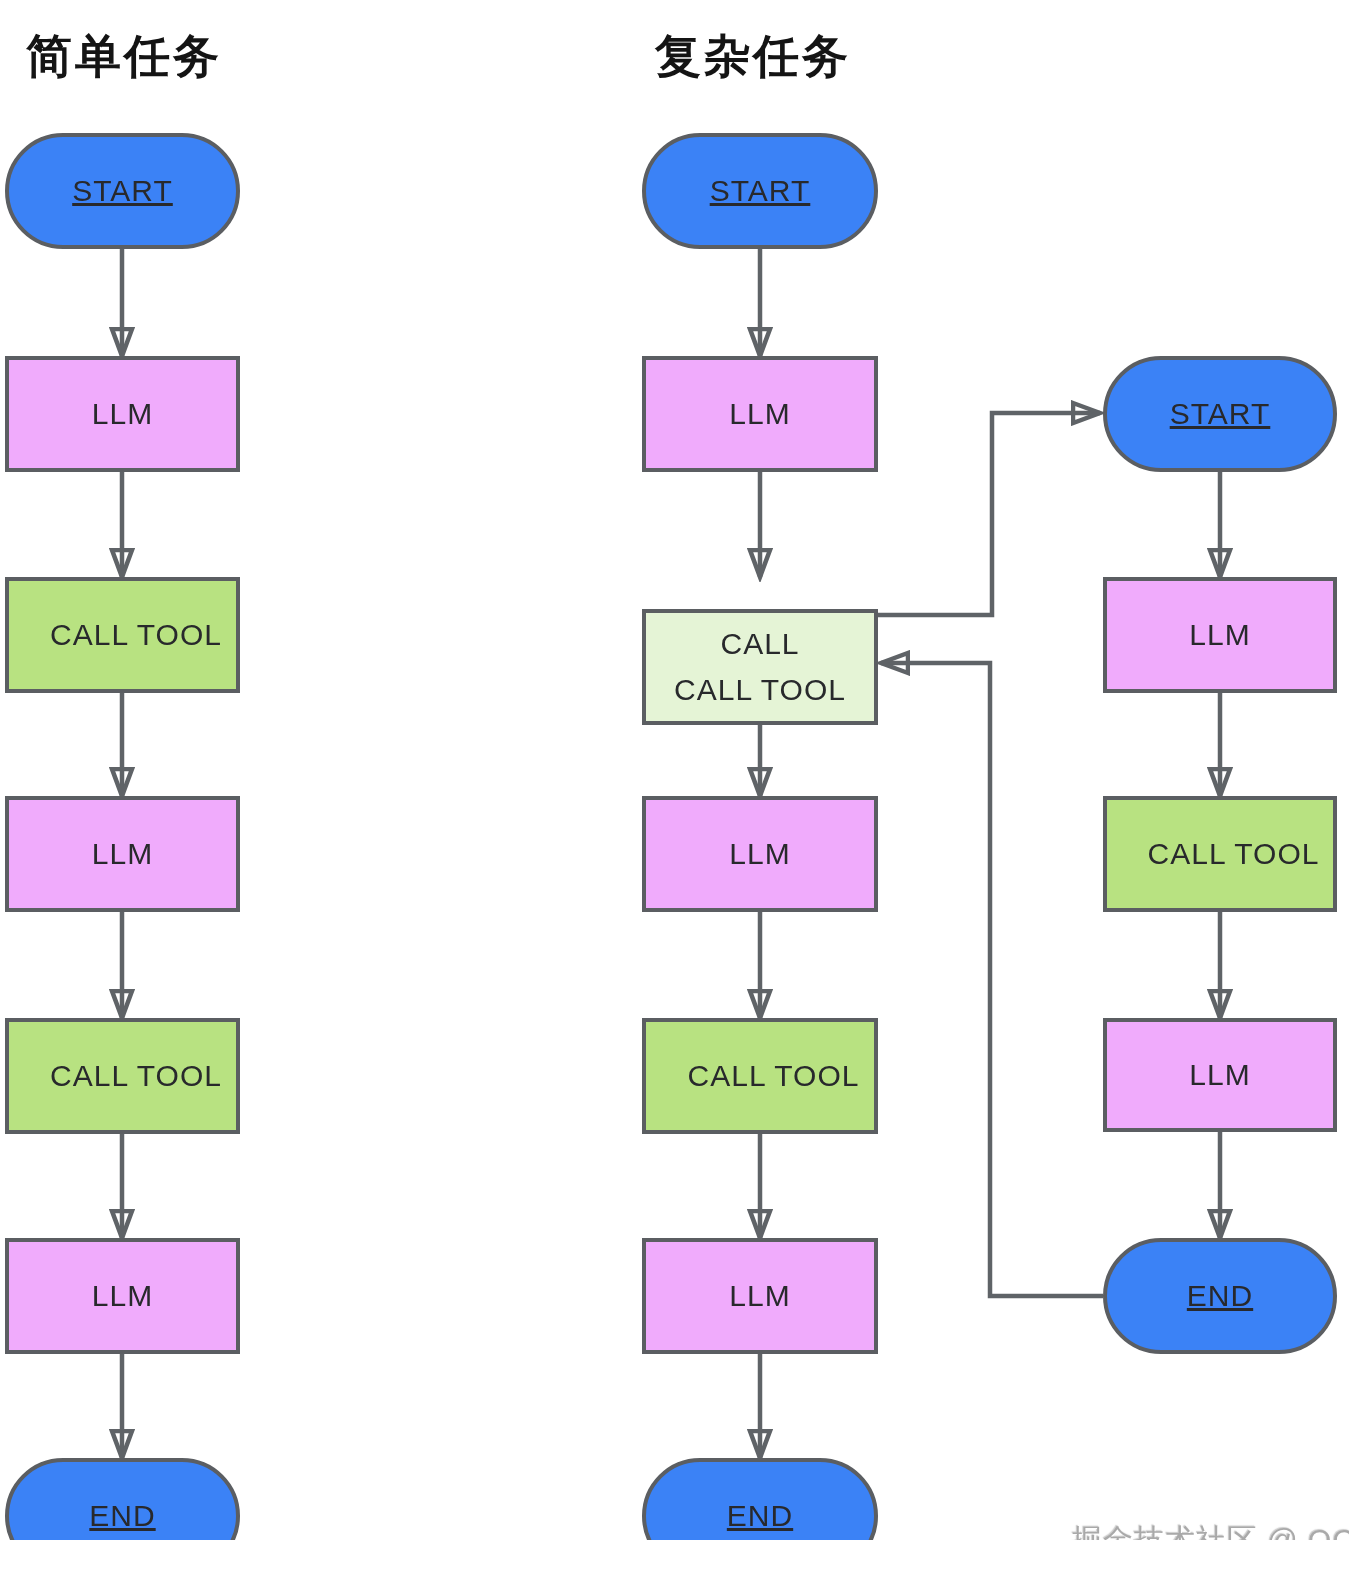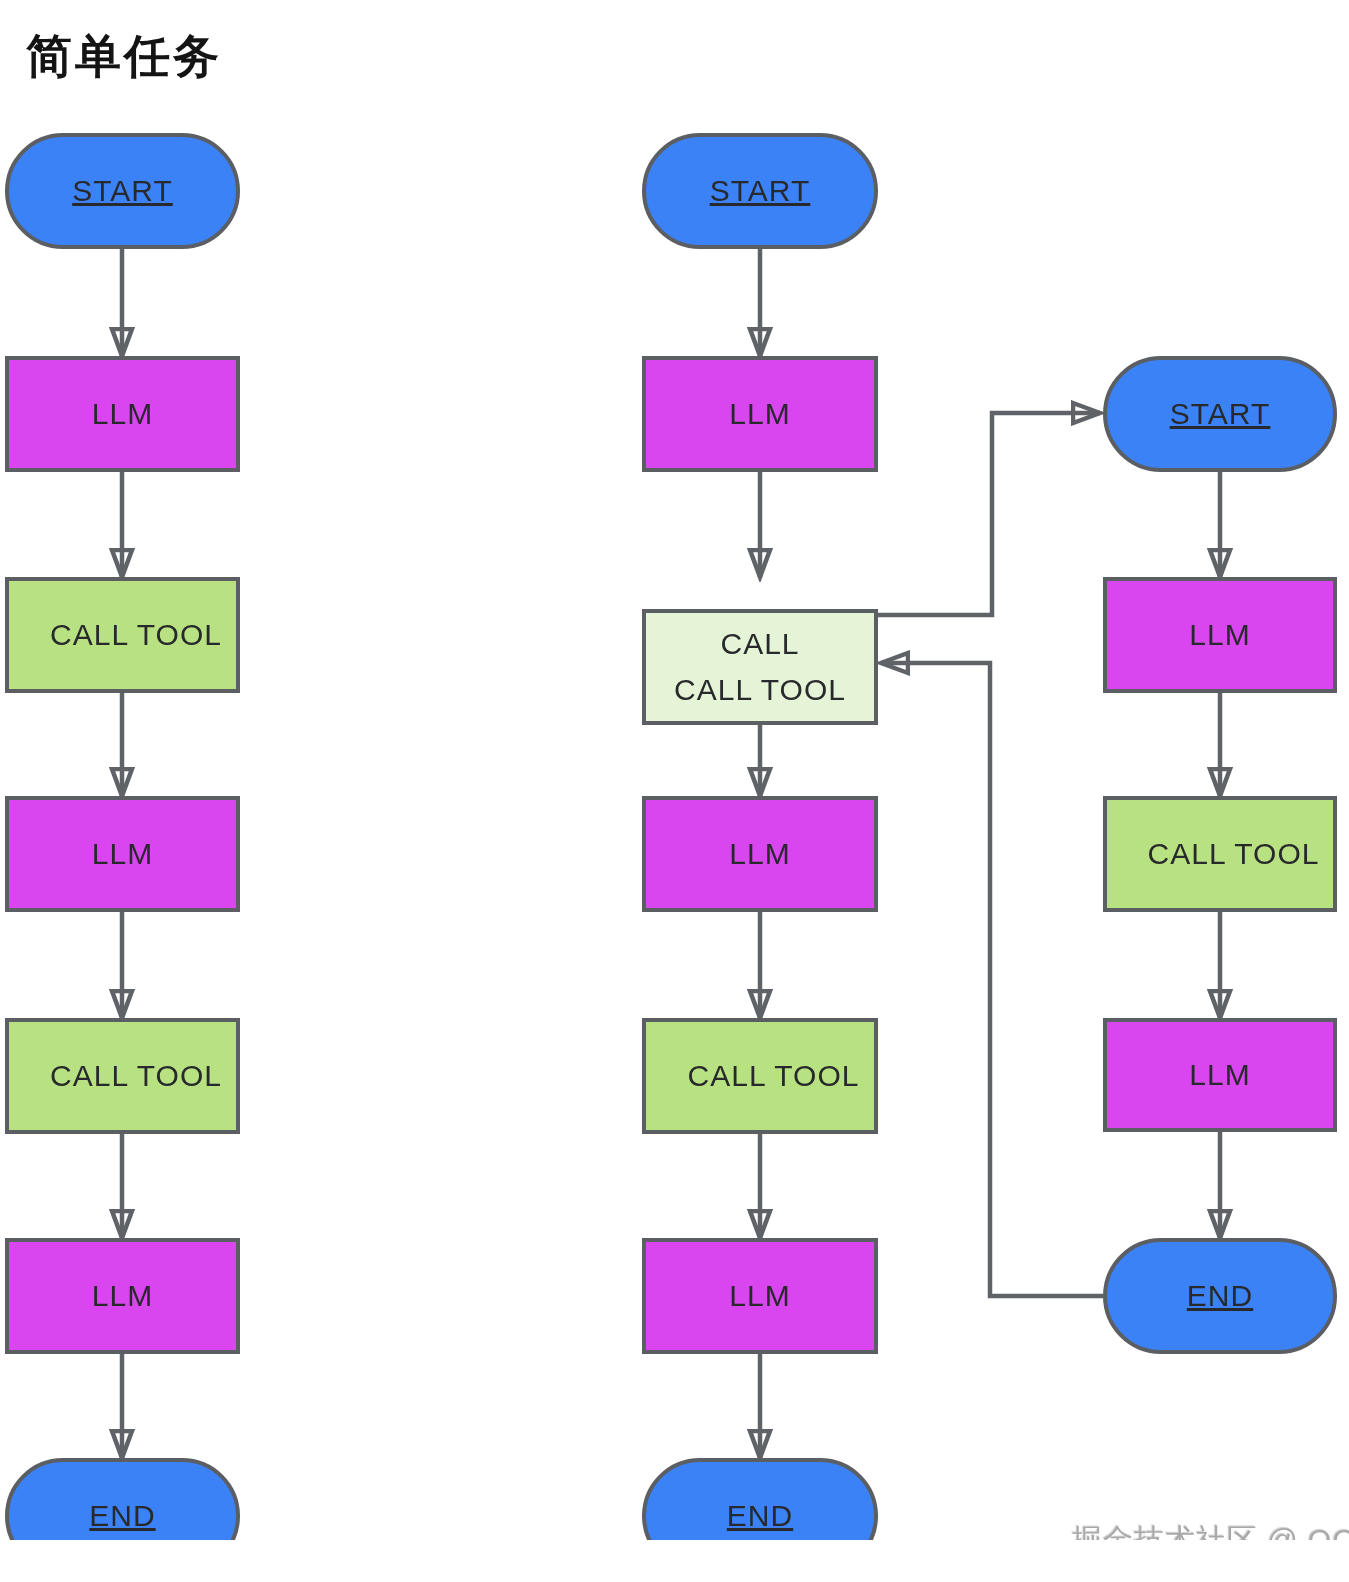--- a/index.html
+++ b/index.html
@@ -35,21 +35,21 @@
     flex-direction: column;
     align-items: center;
     justify-content: center;
     font-size: 30px;
     color: #28292c;
     letter-spacing: 1px;
     text-align: center;
     line-height: 1.55;
   }
   .terminal { background: #3b82f6; border-radius: 60px; text-decoration: underline; }
-  .process  { background: #d946ef; }
+  .process  { background: #f0abfc; }
   .tool     { background: #b8e281; padding-left: 27px; }
   .tasktool { background: #e5f4d6; }
 
   #connector-layer {
     position: absolute;
     left: 0; top: 0;
     width: 1349px;
     height: 1582px;
     pointer-events: none;
   }
@@ -99,20 +99,21 @@
     <path d="M1220 472 L1220 577" marker-end="url(#ah)"></path>
     <path d="M1220 693 L1220 796" marker-end="url(#ah)"></path>
     <path d="M1220 912 L1220 1018" marker-end="url(#ah)"></path>
     <path d="M1220 1132 L1220 1238" marker-end="url(#ah)"></path>
 
     <path d="M878 615 L992 615 L992 413 L1100 413" marker-end="url(#ah)"></path>
     <path d="M1103 1296 L990 1296 L990 663 L881 663" marker-end="url(#ah)"></path>
   </svg>
 
   <div class="flow-title" id="title-simple">简单任务</div>
+  <div class="flow-title" id="title-complex">复杂任务</div>
 
   <div class="node terminal" style="left:5px;top:133px;width:235px;height:116px">
       <span>START</span>
     </div>
   <div class="node process" style="left:5px;top:356px;width:235px;height:116px">
       <span>LLM</span>
     </div>
   <div class="node tool" style="left:5px;top:577px;width:235px;height:116px">
       <span>CALL TOOL</span>
     </div>

